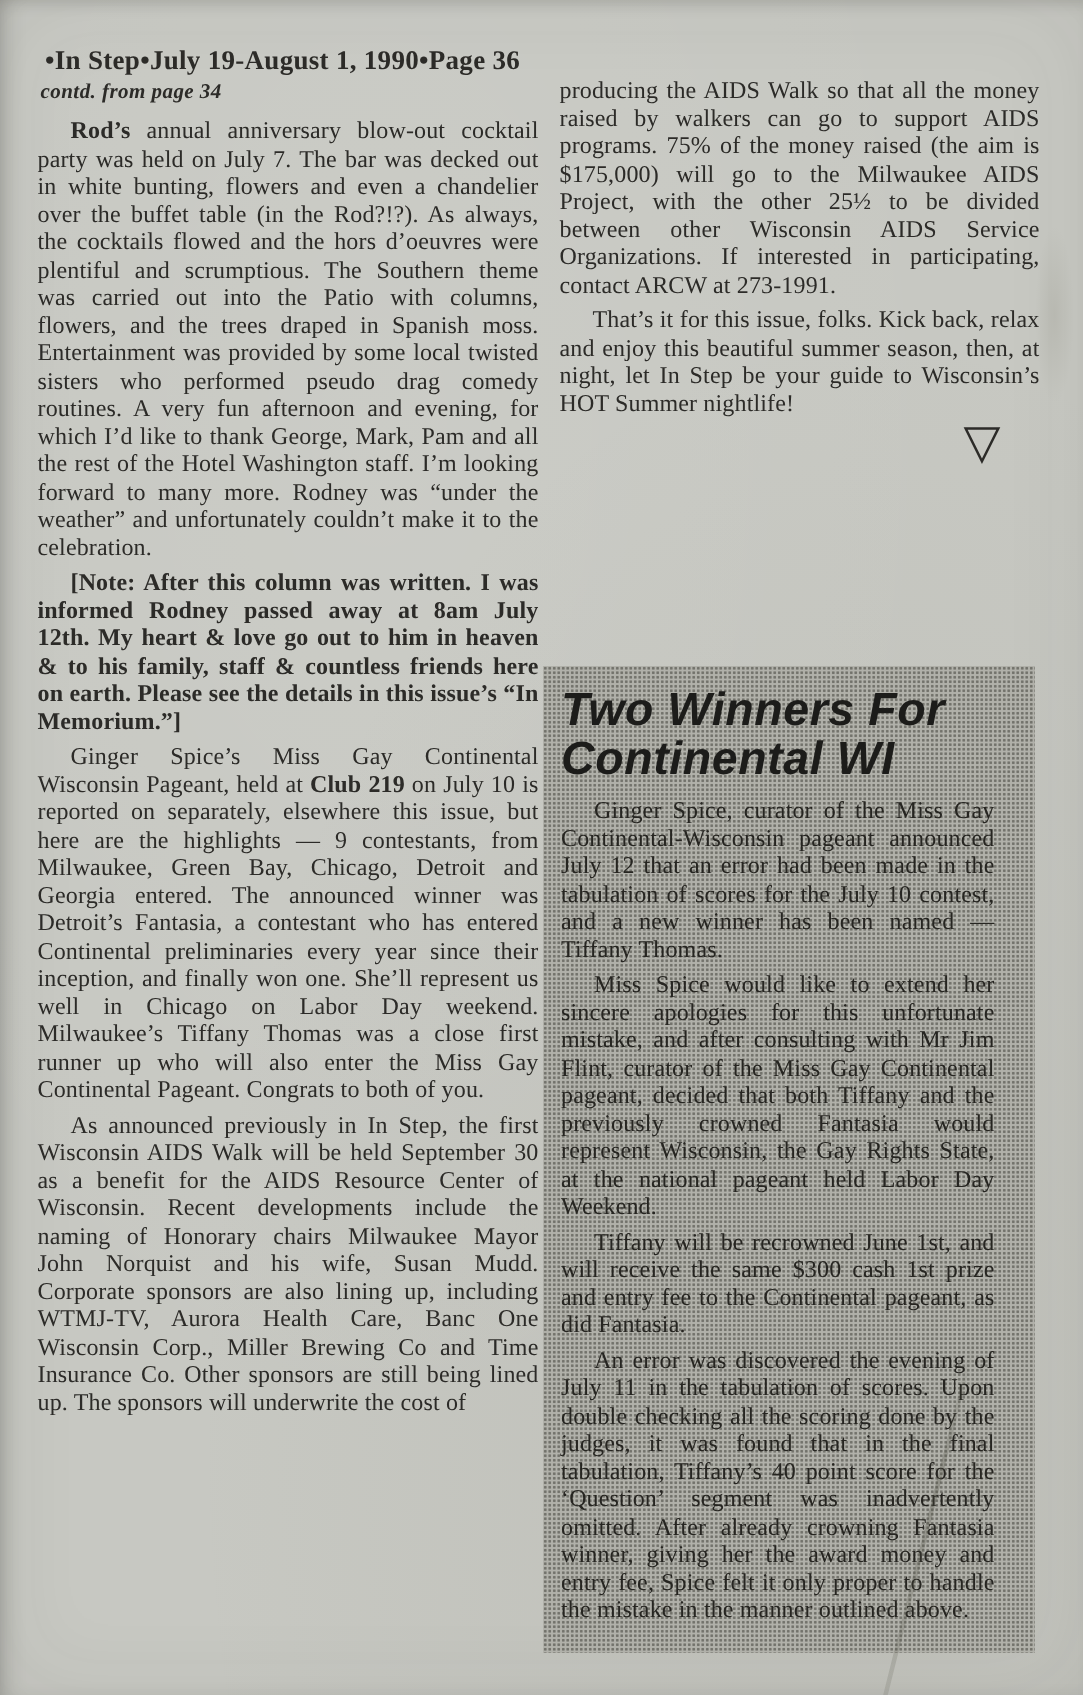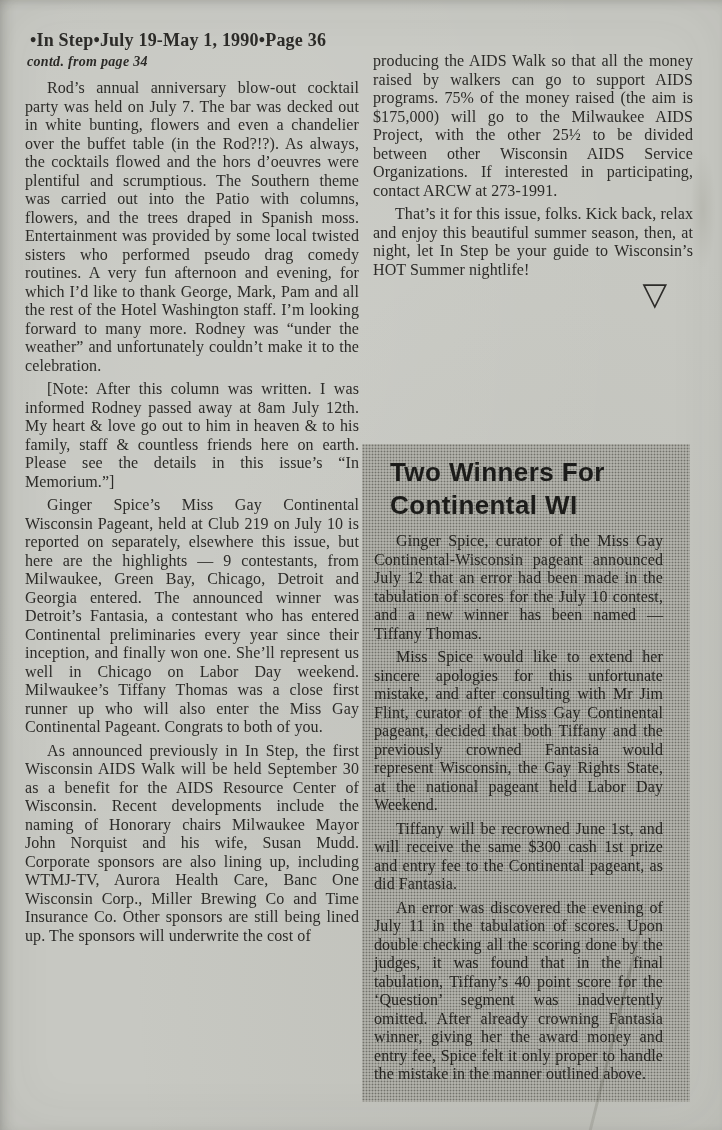--- a/index.html
+++ b/index.html
@@ -45,21 +45,21 @@
 
   .col { position: absolute; overflow: hidden; }
   .col p {
     margin: 0 0 5px 0;
     font-size: 16px; line-height: 18.5px;
     text-align: justify; text-justify: inter-word;
     text-indent: 22px;
     letter-spacing: 0.1px;
   }
   .col p.noindent { text-indent: 0; }
-  .col p b { font-weight: normal; margin-top: 14px; }
+  .col p b { font-weight: bold; margin-top: 14px; }
 
   .col-left  { left: 25px;  top: 79px; width: 334px; height: 1026px; }
   .col-right { left: 373px; top: 52px; width: 320px; height: 390px; }
 
   .end-mark {
     text-align: right;
     padding-right: 26px;
     font-size: 32px; line-height: 32px;
     margin-top: -6px;
     color: var(--ink);
@@ -69,27 +69,28 @@
   .feature-box {
     position: absolute; left: 362px; top: 444px;
     width: 328px; height: 658px;
     padding: 10px 11px 8px 12px;
     background-color: var(--box-bg);
     background-image: radial-gradient(var(--box-dot) 0.8px, transparent 1.1px);
     background-size: 3px 3px;
     overflow: hidden;
   }
   .feature-headline {
-    margin: 2px 0 10px 16px;
+    margin: 2px 0 10px 0;
     font-family: "Liberation Sans", "DejaVu Sans", sans-serif;
     font-weight: bold;
-    font-size: 26px; line-height: 33px;
+    font-size: 31px; line-height: 33px;
     letter-spacing: 0.4px;
     color: var(--headline-ink);
     width: 280px;
+    font-style: italic;
   }
   .feature-body p {
     margin: 0 16px 5px 0;
     font-size: 16px; line-height: 18.5px;
     text-align: justify; text-justify: inter-word;
     text-indent: 22px;
     letter-spacing: 0.1px;
     color: #262521;
   }
 
@@ -108,21 +109,21 @@
     position: absolute; left: 690px; top: 150px;
     width: 26px; height: 120px;
     background: radial-gradient(ellipse, rgba(110,108,92,0.14), transparent 70%);
   }
 </style>
 </head>
 <body>
 
 <div class="page">
 
-  <div class="header-line">•In Step•July 19-May 1, 1990•Page 36</div>
+  <div class="header-line">•In Step•July 19-August 1, 1990•Page 36</div>
 
   <div class="contd-line">contd. from page 34</div>
 
   <div class="col col-left">
       <p><b>Rod’s</b><span> annual anniversary blow-out cocktail party was held on July 7. The bar was decked out in white bunting, flowers and even a chandelier over the buffet table (in the Rod?!?). As always, the cocktails flowed and the hors d’oeuvres were plentiful and scrumptious. The Southern theme was carried out into the Patio with columns, flowers, and the trees draped in Spanish moss. Entertainment was provided by some local twisted sisters who performed pseudo drag comedy routines. A very fun afternoon and evening, for which I’d like to thank George, Mark, Pam and all the rest of the Hotel Washington staff. I’m looking forward to many more. Rodney was “under the weather” and unfortunately couldn’t make it to the celebration.</span></p>
       <p><b>[Note: After this column was written. I was informed Rodney passed away at 8am July 12th. My heart &amp; love go out to him in heaven &amp; to his family, staff &amp; countless friends here on earth. Please see the details in this issue’s “In Memorium.”]</b></p>
       <p><span>Ginger Spice’s Miss Gay Continental Wisconsin Pageant, held at </span><b>Club 219</b><span> on July 10 is reported on separately, elsewhere this issue, but here are the highlights — 9 contestants, from Milwaukee, Green Bay, Chicago, Detroit and Georgia entered. The announced winner was Detroit’s Fantasia, a contestant who has entered Continental preliminaries every year since their inception, and finally won one. She’ll represent us well in Chicago on Labor Day weekend. Milwaukee’s Tiffany Thomas was a close first runner up who will also enter the Miss Gay Continental Pageant. Congrats to both of you.</span></p>
       <p><span>As announced previously in In Step, the first Wisconsin AIDS Walk will be held September 30 as a benefit for the AIDS Resource Center of Wisconsin. Recent developments include the naming of Honorary chairs Milwaukee Mayor John Norquist and his wife, Susan Mudd. Corporate sponsors are also lining up, including WTMJ-TV, Aurora Health Care, Banc One Wisconsin Corp., Miller Brewing Co and Time Insurance Co. Other sponsors are still being lined up. The sponsors will underwrite the cost of</span></p>
     </div>
 

